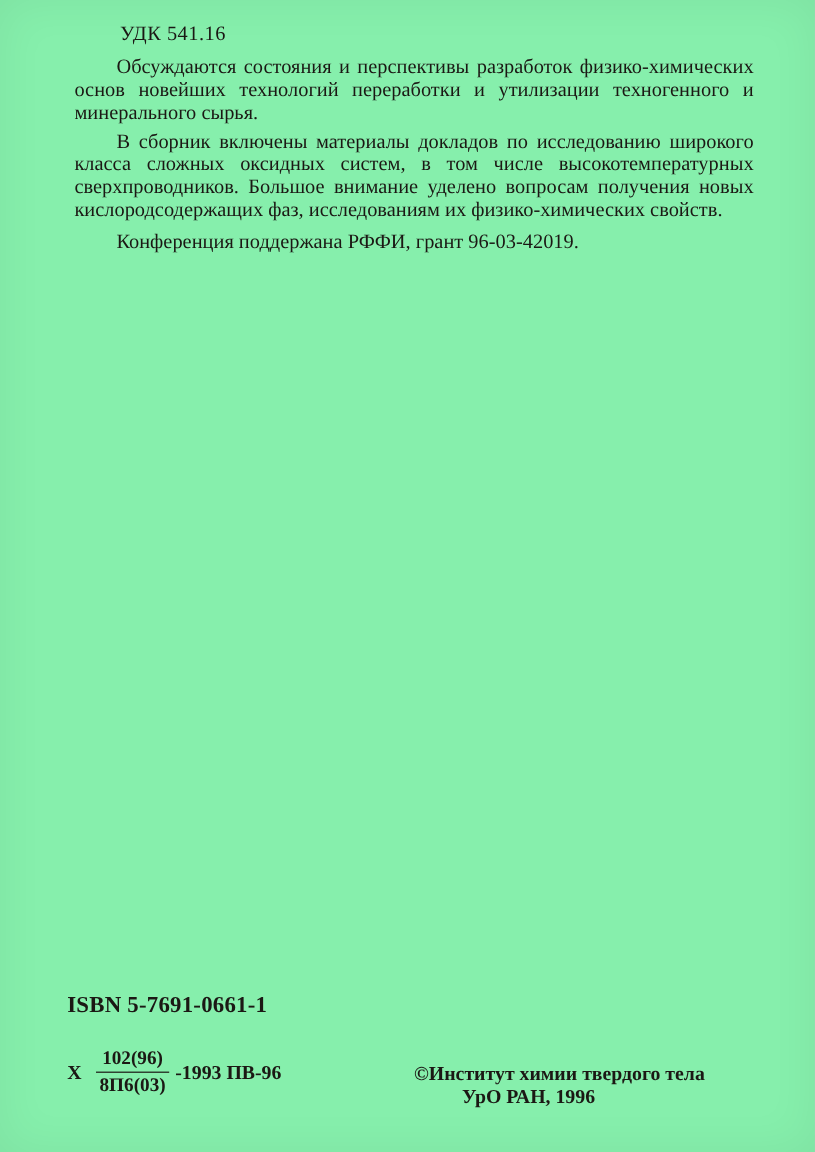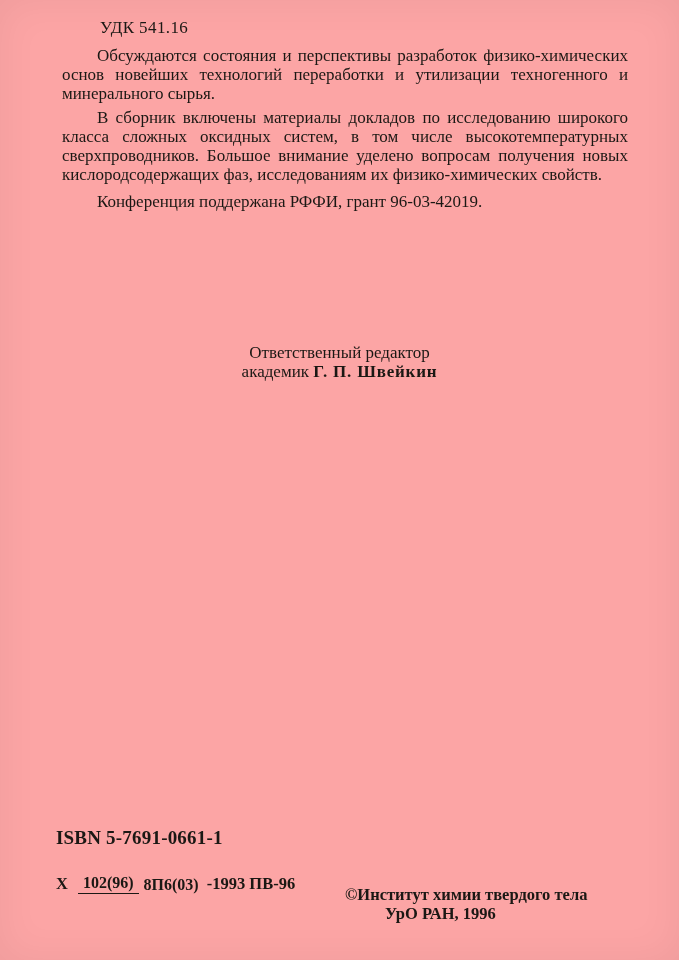--- a/index.html
+++ b/index.html
@@ -9,21 +9,21 @@
   body {
     width: 679px;
     height: 960px;
     background: #c8c8c4;
     font-family: "Liberation Serif", "DejaVu Serif", serif;
   }
   .page {
     position: relative;
     width: 679px;
     height: 960px;
-    background: #fca5a5;
+    background: #86efac;
     color: #1b1814;
     overflow: hidden;
     box-shadow: inset 0 0 40px rgba(0,0,0,0.06);
   }
   .udk {
     position: absolute;
     top: 18px;
     left: 100px;
     font-size: 17px;
     letter-spacing: 0.4px;
@@ -74,21 +74,21 @@
     display: flex;
     align-items: center;
     font-size: 16.5px;
     font-weight: bold;
   }
   .class-mark .prefix {
     margin-right: 10px;
   }
   .fraction {
     display: inline-flex;
-    flex-direction: row;
+    flex-direction: column;
     align-items: center;
     font-size: 16px;
     line-height: 19px;
   }
   .fraction .num {
     padding: 0 5px 1px 5px;
     border-bottom: 1.6px solid #1b1814;
   }
   .fraction .den {
     padding: 1px 5px 0 5px;
@@ -114,26 +114,20 @@
 <div class="page">
 
   <div class="udk">УДК 541.16</div>
 
   <div class="body-text">
     <p class="para">Обсуждаются состояния и перспективы разработок физико-химических основ новейших технологий переработки и утилизации техногенного и минерального сырья.</p>
     <p class="para">В сборник включены материалы докладов по исследованию широкого класса сложных оксидных систем, в том числе высокотемпературных сверхпроводников. Большое внимание уделено вопросам получения новых кислородсодержащих фаз, исследованиям их физико-химических свойств.</p>
     <p class="para grant">Конференция поддержана РФФИ, грант 96-03-42019.</p>
   </div>
 
-  <div class="editor-block">
-    <div>Ответственный редактор</div>
-    <div>
-      <span>академик </span><span class="editor-name">Г. П. Швейкин</span>
-    </div>
-  </div>
 
   <div class="isbn-block">
     <div>ISBN 5-7691-0661-1</div>
   </div>
 
   <div class="class-mark">
     <span class="prefix">Х</span>
     <span class="fraction">
       <span class="num">102(96)</span>
       <span class="den">8П6(03)</span>

